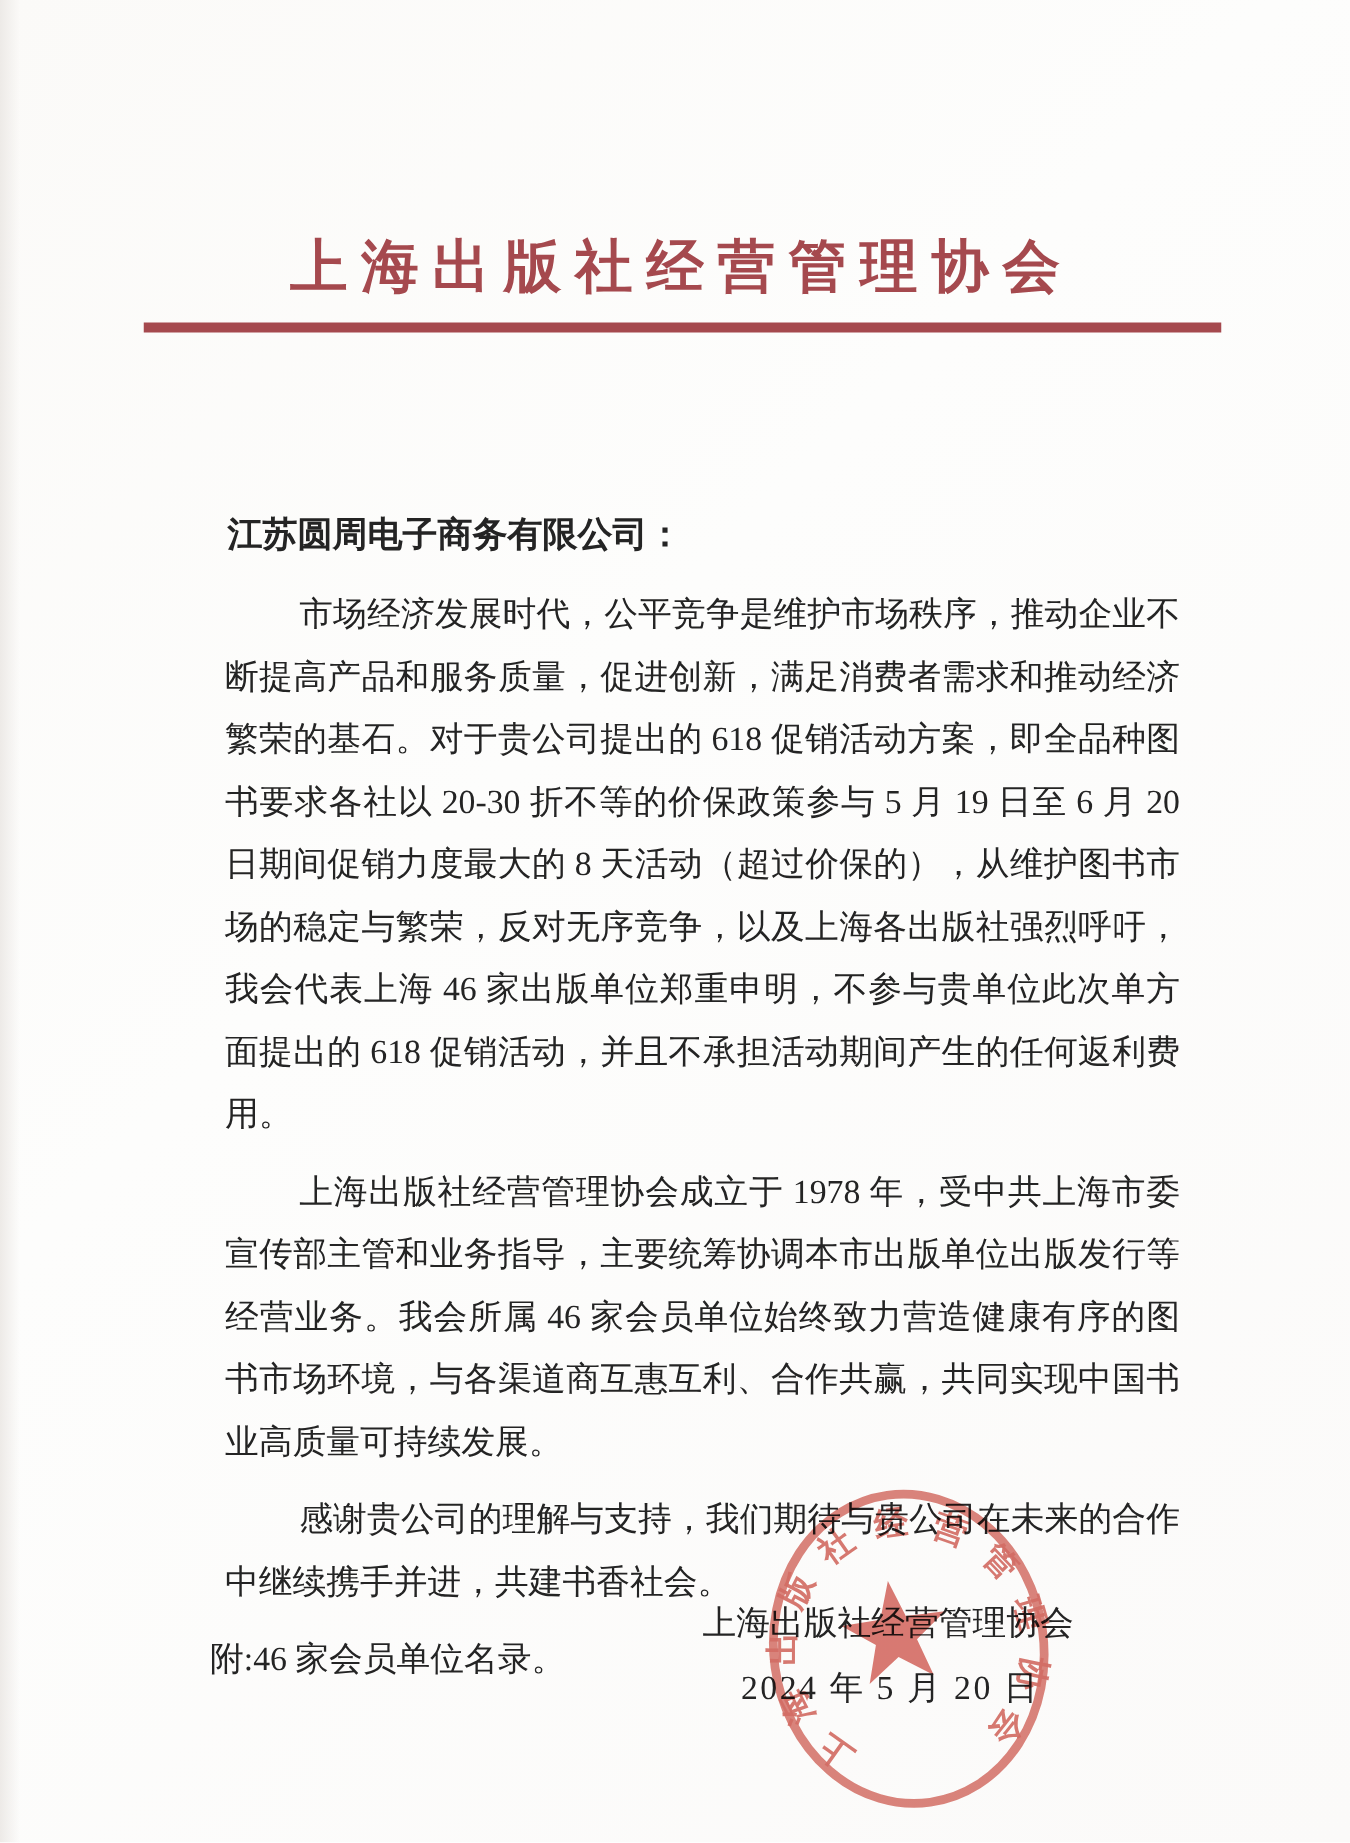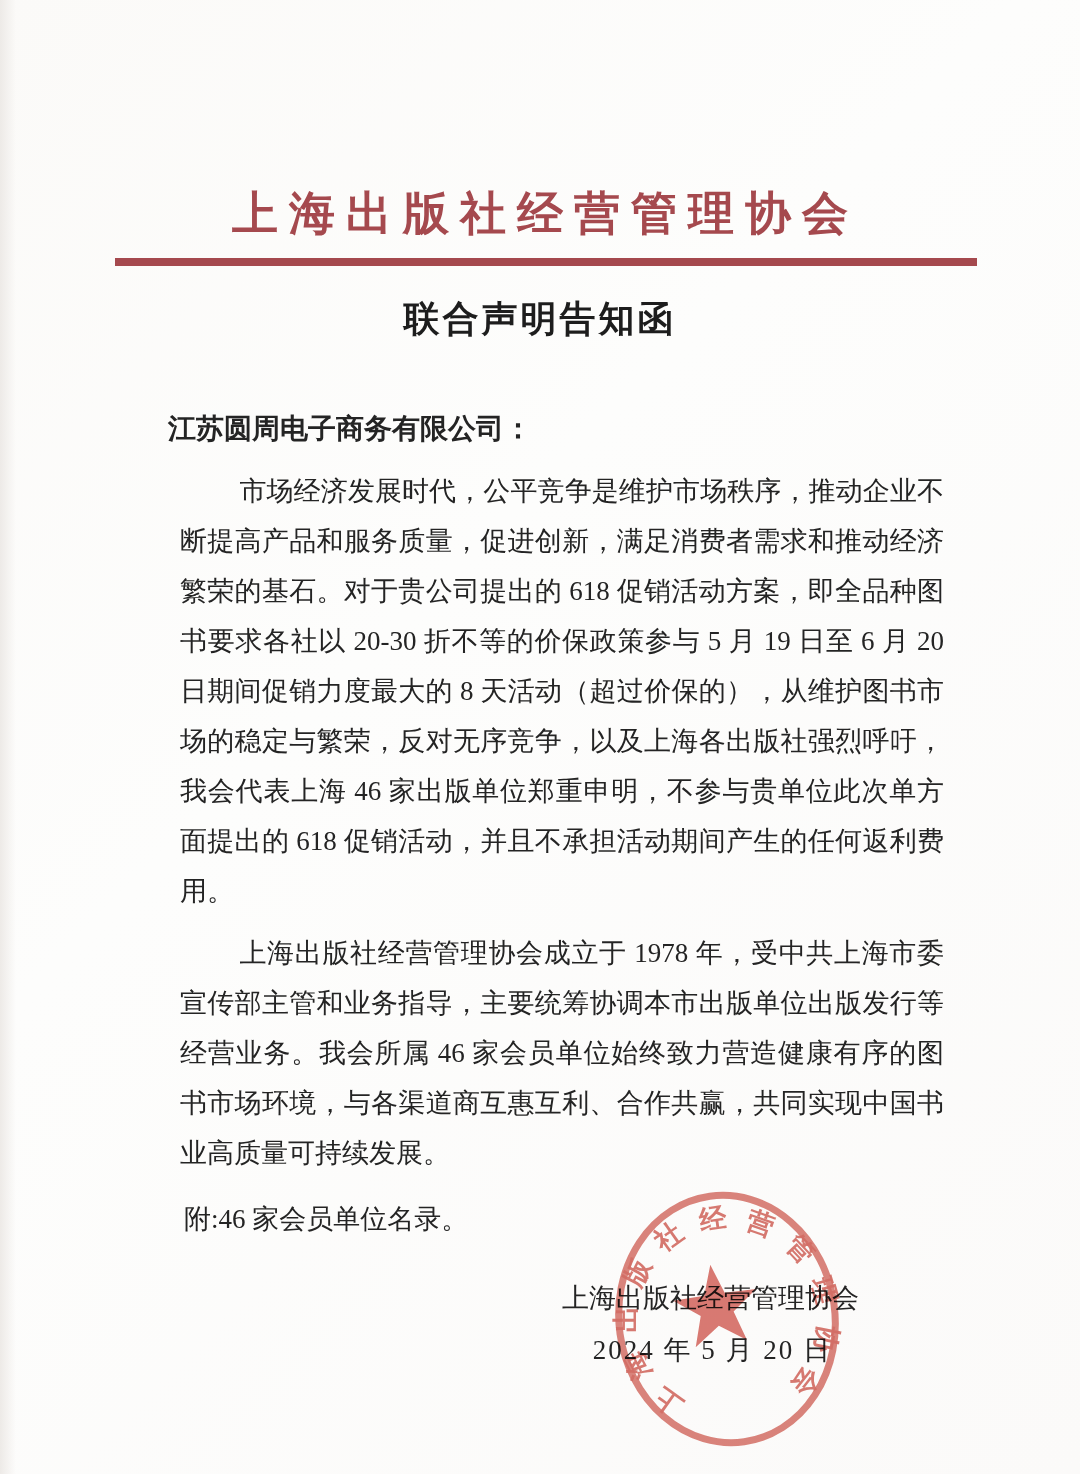--- a/index.html
+++ b/index.html
@@ -46,28 +46,28 @@
   .body-block{
     position:absolute;top:404px;left:168px;width:788px;
     font-size:27px;
     line-height:50px;
     text-align:justify;
     color:#242424;
   }
   .recipient{
     font-weight:700;
     font-size:28px;
-    margin:0 0 8px 0;
+    margin:0 0 8px 14px;
   }
   .para{
     margin:12px;
     text-indent:2.2em;
   }
   .attach{
-    margin:16px;
+    margin:0;
     text-indent:0;
   }
   .sign-name{
     position:absolute;top:1273px;right:221px;
     font-size:27px;line-height:50px;color:#242424;
     white-space:nowrap;
   }
   .sign-date{
     position:absolute;top:1325px;right:248px;
     font-size:27px;line-height:50px;color:#242424;
@@ -89,26 +89,26 @@
 </style>
 </head>
 <body>
 
 <div class="page">
 
   <div class="org-header">上海出版社经营管理协会</div>
 
   <div class="red-rule"></div>
 
-  <div class="doc-title">联合声明告知函</div>
 
   <div class="body-block">
     <p class="recipient">江苏圆周电子商务有限公司：</p>
     <p class="para">市场经济发展时代，公平竞争是维护市场秩序，推动企业不断提高产品和服务质量，促进创新，满足消费者需求和推动经济繁荣的基石。对于贵公司提出的 618 促销活动方案，即全品种图书要求各社以 20-30 折不等的价保政策参与 5 月 19 日至 6 月 20 日期间促销力度最大的 8 天活动（超过价保的），从维护图书市场的稳定与繁荣，反对无序竞争，以及上海各出版社强烈呼吁，我会代表上海 46 家出版单位郑重申明，不参与贵单位此次单方面提出的 618 促销活动，并且不承担活动期间产生的任何返利费用。</p>
     <p class="para">上海出版社经营管理协会成立于 1978 年，受中共上海市委宣传部主管和业务指导，主要统筹协调本市出版单位出版发行等经营业务。我会所属 46 家会员单位始终致力营造健康有序的图书市场环境，与各渠道商互惠互利、合作共赢，共同实现中国书业高质量可持续发展。</p>
+    <p class="para">感谢贵公司的理解与支持，我们期待与贵公司在未来的合作中继续携手并进，共建书香社会。</p>
     <p class="attach">附:46 家会员单位名录。</p>
   </div>
 
   <div class="sign-name">上海出版社经营管理协会</div>
 
   <div class="sign-date">2024 年 5 月 20 日</div>
 
   <svg class="stamp" viewBox="0 0 232 258" xmlns="http://www.w3.org/2000/svg">
     <defs>
       <path id="ringPath" d="M 70 208.7 A 92 92 0 1 1 162 208.7" fill="none"></path>

